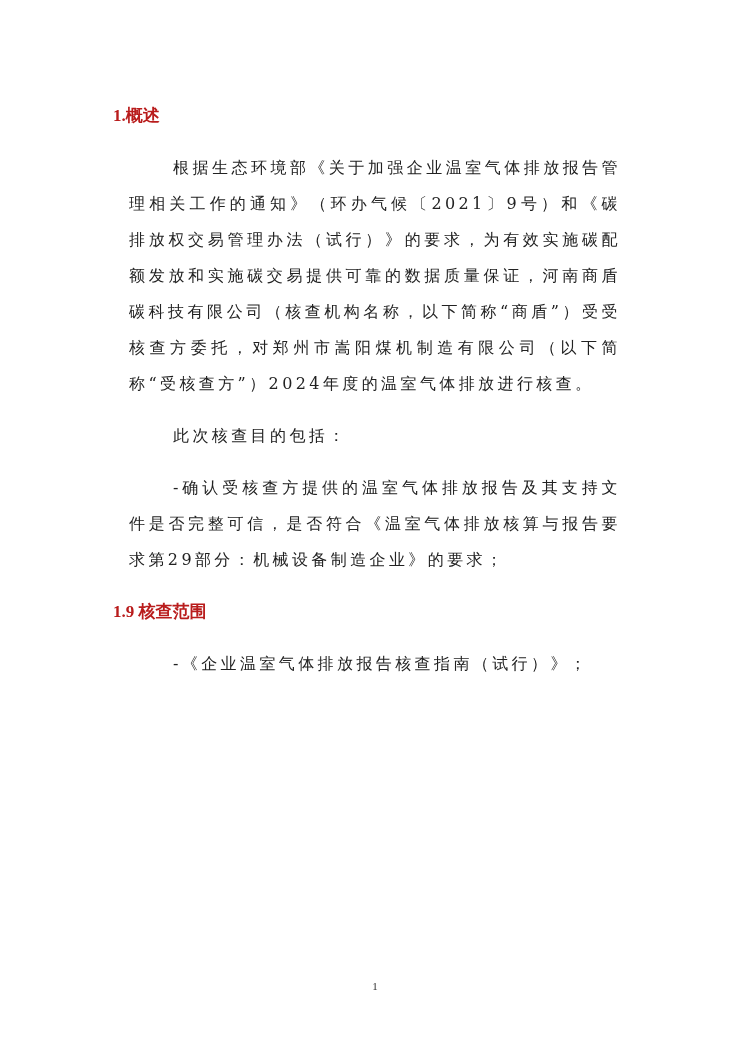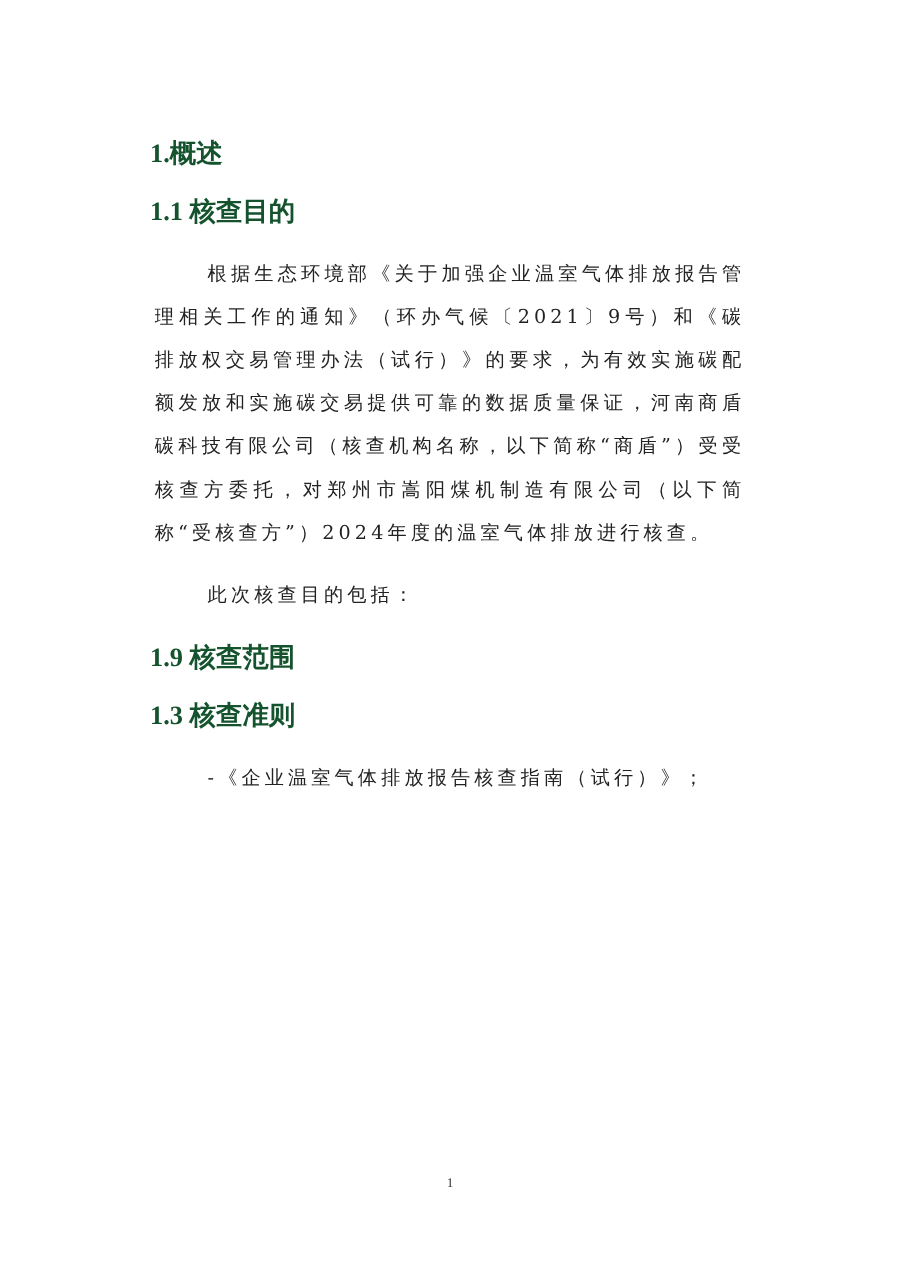--- a/index.html
+++ b/index.html
@@ -17,26 +17,26 @@
     }
     .page {
       position: absolute;
       left: 113px;
       top: 98px;
       width: 524px;
     }
     .h1, .h2 {
       font-family: "Liberation Serif", "DejaVu Serif", serif;
       font-weight: bold;
-      font-size: 22px;
+      font-size: 17px;
       line-height: 36px;
       height: 36px;
-      margin: 12px;
+      margin: 0;
       white-space: nowrap;
-      color: #14532d;
+      color: #b91c1c;
     }
     .para {
       margin: 16px;
       font-size: 16px;
       line-height: 36px;
       letter-spacing: 3.4px;
       text-align: justify;
       text-indent: 44px;
       color: #222;
     }
@@ -53,23 +53,22 @@
       font-size: 11px;
       color: #333;
     }
   </style>
 </head>
 <body>
 
 <div class="page">
   <div class="h1">1.概述</div>
 
-  <div class="h2">1.1 核查目的</div>
   <p class="para">根据生态环境部《关于加强企业温室气体排放报告管理相关工作的通知》（环办气候〔2021〕9号）和《碳排放权交易管理办法（试行）》的要求，为有效实施碳配额发放和实施碳交易提供可靠的数据质量保证，河南商盾碳科技有限公司（核查机构名称，以下简称“商盾”）受受核查方委托，对郑州市嵩阳煤机制造有限公司（以下简称“受核查方”）2024年度的温室气体排放进行核查。</p>
   <p class="para">此次核查目的包括：</p>
+  <p class="para hang">-确认受核查方提供的温室气体排放报告及其支持文件是否完整可信，是否符合《温室气体排放核算与报告要求第29部分：机械设备制造企业》的要求；</p>
 
   <div class="h2">1.9 核查范围</div>
 
-  <div class="h2">1.3 核查准则</div>
   <p class="para hang">-《企业温室气体排放报告核查指南（试行）》；</p>
 </div>
 
 <div class="page-number">1</div>
 
 </body></html>

